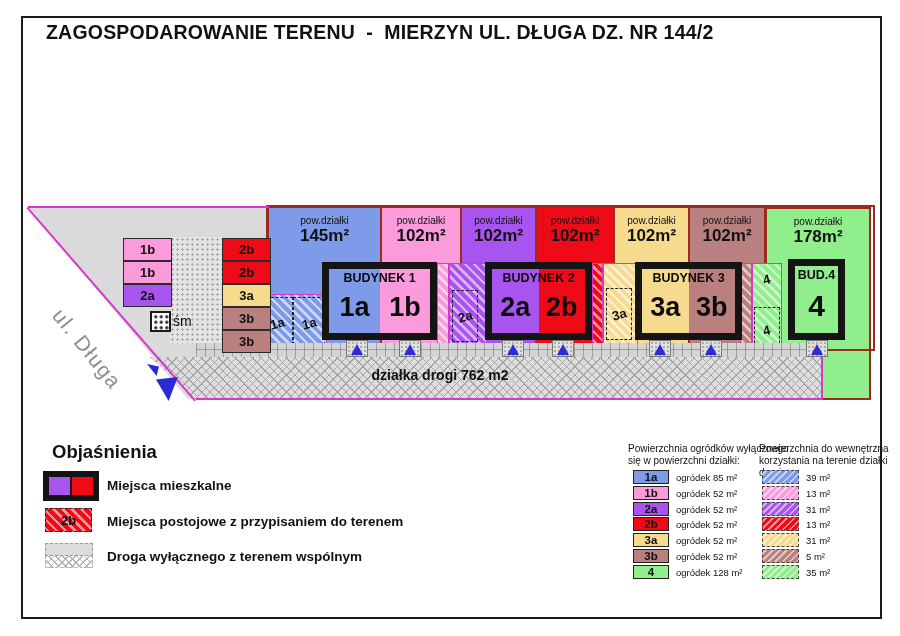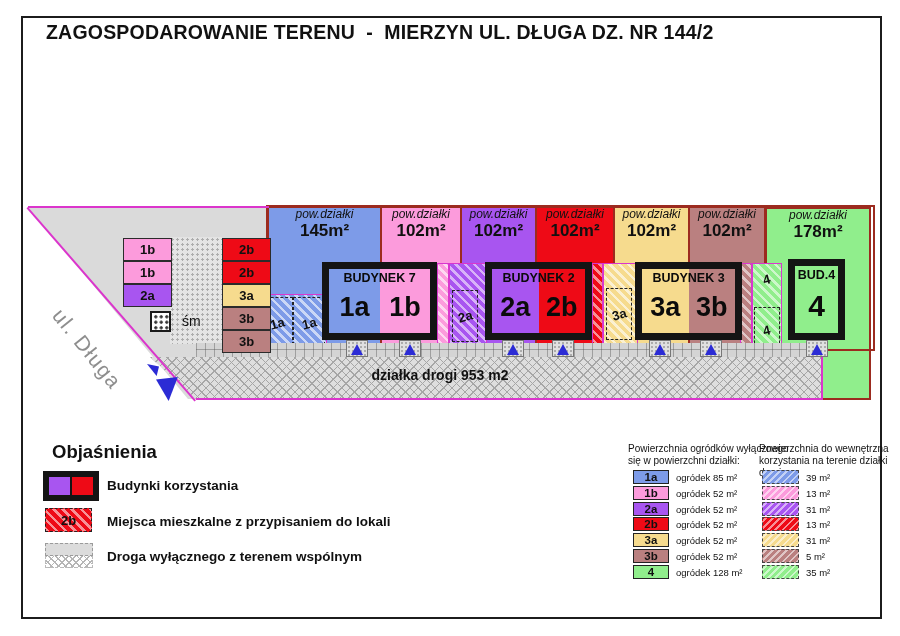--- a/index.html
+++ b/index.html
@@ -17,21 +17,21 @@
     background-image:repeating-linear-gradient(90deg, rgba(80,80,80,.4) 0 1px, transparent 1px 9px),
       linear-gradient(transparent 6px, rgba(80,80,80,.4) 6px 7px, transparent 7px);}
   .road{left:150px;top:357px;width:672px;height:42px;background-color:#DEDEDE;
     clip-path:polygon(0 0,100% 0,100% 100%,46px 100%);
     background-image:repeating-linear-gradient(45deg, transparent 0 5px, #A6A6A6 5px 6px),
       repeating-linear-gradient(-45deg, transparent 0 5px, #A6A6A6 5px 6px);}
   .road-label{left:310px;top:367px;width:260px;text-align:center;font-size:14px;font-weight:600;}
 
   .mline{background:#DB35CC;}
   .plot{border:1px solid #9C2B1F;box-sizing:border-box;text-align:center;}
-  .plot-cap{font-size:12px;line-height:1.1;font-style:italic;}
+  .plot-cap{font-size:10px;margin-top:7px;line-height:1.1;}
   .plot-area{font-size:17px;font-weight:bold;line-height:1.15;}
   .plots-outline{left:266px;top:205px;width:605px;height:142px;border:2px solid #9C2B1F;pointer-events:none;}
 
   .hz{border:1px solid #D936CE;box-sizing:border-box;}
   .xmark{background-image:
     linear-gradient(to top right, transparent calc(50% - .7px), #1d1d1d calc(50% - .7px) calc(50% + .7px), transparent calc(50% + .7px)),
     linear-gradient(to bottom right, transparent calc(50% - .7px), #1d1d1d calc(50% - .7px) calc(50% + .7px), transparent calc(50% + .7px));}
   .pcell{width:49px;height:23px;border:1px solid #2b2b2b;box-sizing:border-box;display:flex;
     align-items:center;justify-content:center;font-size:13px;font-weight:bold;}
   .xbox{border:1.5px dashed #222;box-sizing:border-box;display:flex;align-items:center;justify-content:center;
@@ -47,21 +47,21 @@
     background-image:radial-gradient(#ACACAC .8px, transparent 1px);background-size:4px 4px;
     display:flex;align-items:flex-end;justify-content:center;}
   .porch-tri{width:0;height:0;border-left:6px solid transparent;border-right:6px solid transparent;
     border-bottom:11px solid #2B2BD5;margin-bottom:1px;}
   .street{left:66px;top:304px;font-size:21px;color:#8E8E8E;letter-spacing:1.5px;transform:rotate(51deg);transform-origin:0 0;}
   .tri-small{left:147px;top:364px;width:12px;height:12px;background:#2B2BD5;clip-path:polygon(0 0,100% 20%,80% 100%);}
   .tri-big{left:156px;top:377px;width:23px;height:24px;background:#2B2BD5;clip-path:polygon(0 10%,95% 0,55% 100%);
     filter:drop-shadow(0 0 1px #000);}
   .waste{left:150px;top:311px;width:21px;height:21px;border:2px solid #1a1a1a;box-sizing:border-box;background-color:#fff;
     background-image:radial-gradient(#333 1.4px, transparent 1.6px);background-size:5.5px 5.5px;background-position:1px 1px;}
-  .waste-label{left:182px;top:313px;font-size:14px;}
+  .waste-label{left:173px;top:313px;font-size:14px;}
 
   
   .legend-head{left:52px;top:441px;font-size:18.5px;font-weight:bold;}
   .lg-label{font-size:13.5px;font-weight:600;}
   .lg-bld{left:43px;top:471px;width:56px;height:30px;background:#141414;}
   .lg-sq{position:absolute;top:6px;width:21px;height:18px;}
   .lg-park{left:45px;top:508px;width:47px;height:24px;border:1.5px dashed #222;box-sizing:border-box;
     display:flex;align-items:center;justify-content:center;font-size:13px;font-weight:bold;
     background-color:#EE0A16;background-image:repeating-linear-gradient(45deg, rgba(255,255,255,.55) 0 2.5px, transparent 2.5px 6.5px);}
   .lg-road-top{left:45px;top:543px;width:48px;height:13px;background:#DCDCDC;border:1.5px dashed #9b9b9b;box-sizing:border-box;}
@@ -138,21 +138,21 @@
 
 <div class="abs hz" style="left:740px;top:263px;width:12px;height:89px;background-color:#BA8080;background-image:repeating-linear-gradient(45deg, rgba(255,255,255,.55) 0 2.5px, transparent 2.5px 6.5px)"></div>
 <div class="abs hz" style="left:752px;top:263px;width:30px;height:92px;background-color:#90EE8C;background-image:repeating-linear-gradient(45deg, rgba(255,255,255,.55) 0 2.5px, transparent 2.5px 6.5px)"></div>
 <div class="abs" style="left:752px;top:272px;width:30px;text-align:center;font-size:13px;font-weight:bold"><span class="rot">4</span></div>
 <div class="abs xbox xmark" style="left:754px;top:307px;width:26px;height:46px">
     <span class="rot">4</span>
   </div>
 
 <div class="abs brick"></div>
 <div class="abs road"></div>
-<div class="abs road-label">działka drogi 953 m2</div>
+<div class="abs road-label">działka drogi 762 m2</div>
 
 <div class="abs mline" style="left:28px;top:206px;width:241px;height:1.5px"></div>
 <div class="abs mline" style="left:28px;top:206.5px;width:256px;height:1.5px;transform:rotate(49deg);transform-origin:0 0"></div>
 <div class="abs mline" style="left:196px;top:398px;width:626px;height:1.5px"></div>
 <div class="abs mline" style="left:821px;top:343px;width:1.5px;height:57px"></div>
 
 <div class="abs pcell xmark" style="left:123px;top:238px;background:#FC9BDC">
     <span>1b</span>
   </div>
 <div class="abs pcell xmark" style="left:123px;top:261px;background:#FC9BDC">
@@ -183,21 +183,21 @@
 <div class="abs tri-small"></div>
 <div class="abs tri-big"></div>
 
 <div class="abs bld" style="left:322px;top:262px;width:115px;height:78px">
   <div class="unit" style="left:7px;top:7px;width:51px;background:#7D9BE8">
       <span class="unit-label">1a</span>
     </div>
   <div class="unit" style="left:58px;top:7px;width:50px;background:#FC9BDC">
       <span class="unit-label">1b</span>
     </div>
-  <div class="bld-name">BUDYNEK 7</div>
+  <div class="bld-name">BUDYNEK 1</div>
 </div>
 <div class="abs bld" style="left:485px;top:262px;width:107px;height:78px">
   <div class="unit" style="left:7px;top:7px;width:46.5px;background:#A855F0">
       <span class="unit-label">2a</span>
     </div>
   <div class="unit" style="left:53.5px;top:7px;width:46.5px;background:#EE0A16">
       <span class="unit-label">2b</span>
     </div>
   <div class="bld-name">BUDYNEK 2</div>
 </div>
@@ -237,25 +237,25 @@
   </div>
 <div class="abs porch" style="left:806px;top:340px">
     <div class="porch-tri"></div>
   </div>
 
 <div class="abs legend-head">Objaśnienia</div>
 <div class="abs lg-bld">
   <div class="lg-sq" style="left:6px;background:#A855F0"></div>
   <div class="lg-sq" style="left:29px;background:#EE0A16"></div>
 </div>
-<div class="abs lg-label" style="left:107px;top:478px">Budynki korzystania</div>
+<div class="abs lg-label" style="left:107px;top:478px">Miejsca mieszkalne</div>
 <div class="abs lg-park xmark">
     <span>2b</span>
   </div>
-<div class="abs lg-label" style="left:107px;top:514px">Miejsca mieszkalne z przypisaniem do lokali</div>
+<div class="abs lg-label" style="left:107px;top:514px">Miejsca postojowe z przypisaniem do terenem</div>
 <div class="abs lg-road-top"></div>
 <div class="abs lg-road-bot"></div>
 <div class="abs lg-label" style="left:107px;top:549px">Droga wyłącznego z terenem wspólnym</div>
 
 <div class="abs tbl-title" style="left:628px;top:443px">Powierzchnia ogródków wyłącznego</div>
 <div class="abs tbl-title" style="left:628px;top:455px">się w powierzchni działki:</div>
 
 <div class="abs sw" style="left:633px;top:470px;background:#7D9BE8"><span>1a</span></div>
 <div class="abs tval" style="left:676px;top:472px">ogródek 85 m²</div>
 <div class="abs sw" style="left:633px;top:486px;background:#FC9BDC"><span>1b</span></div>

